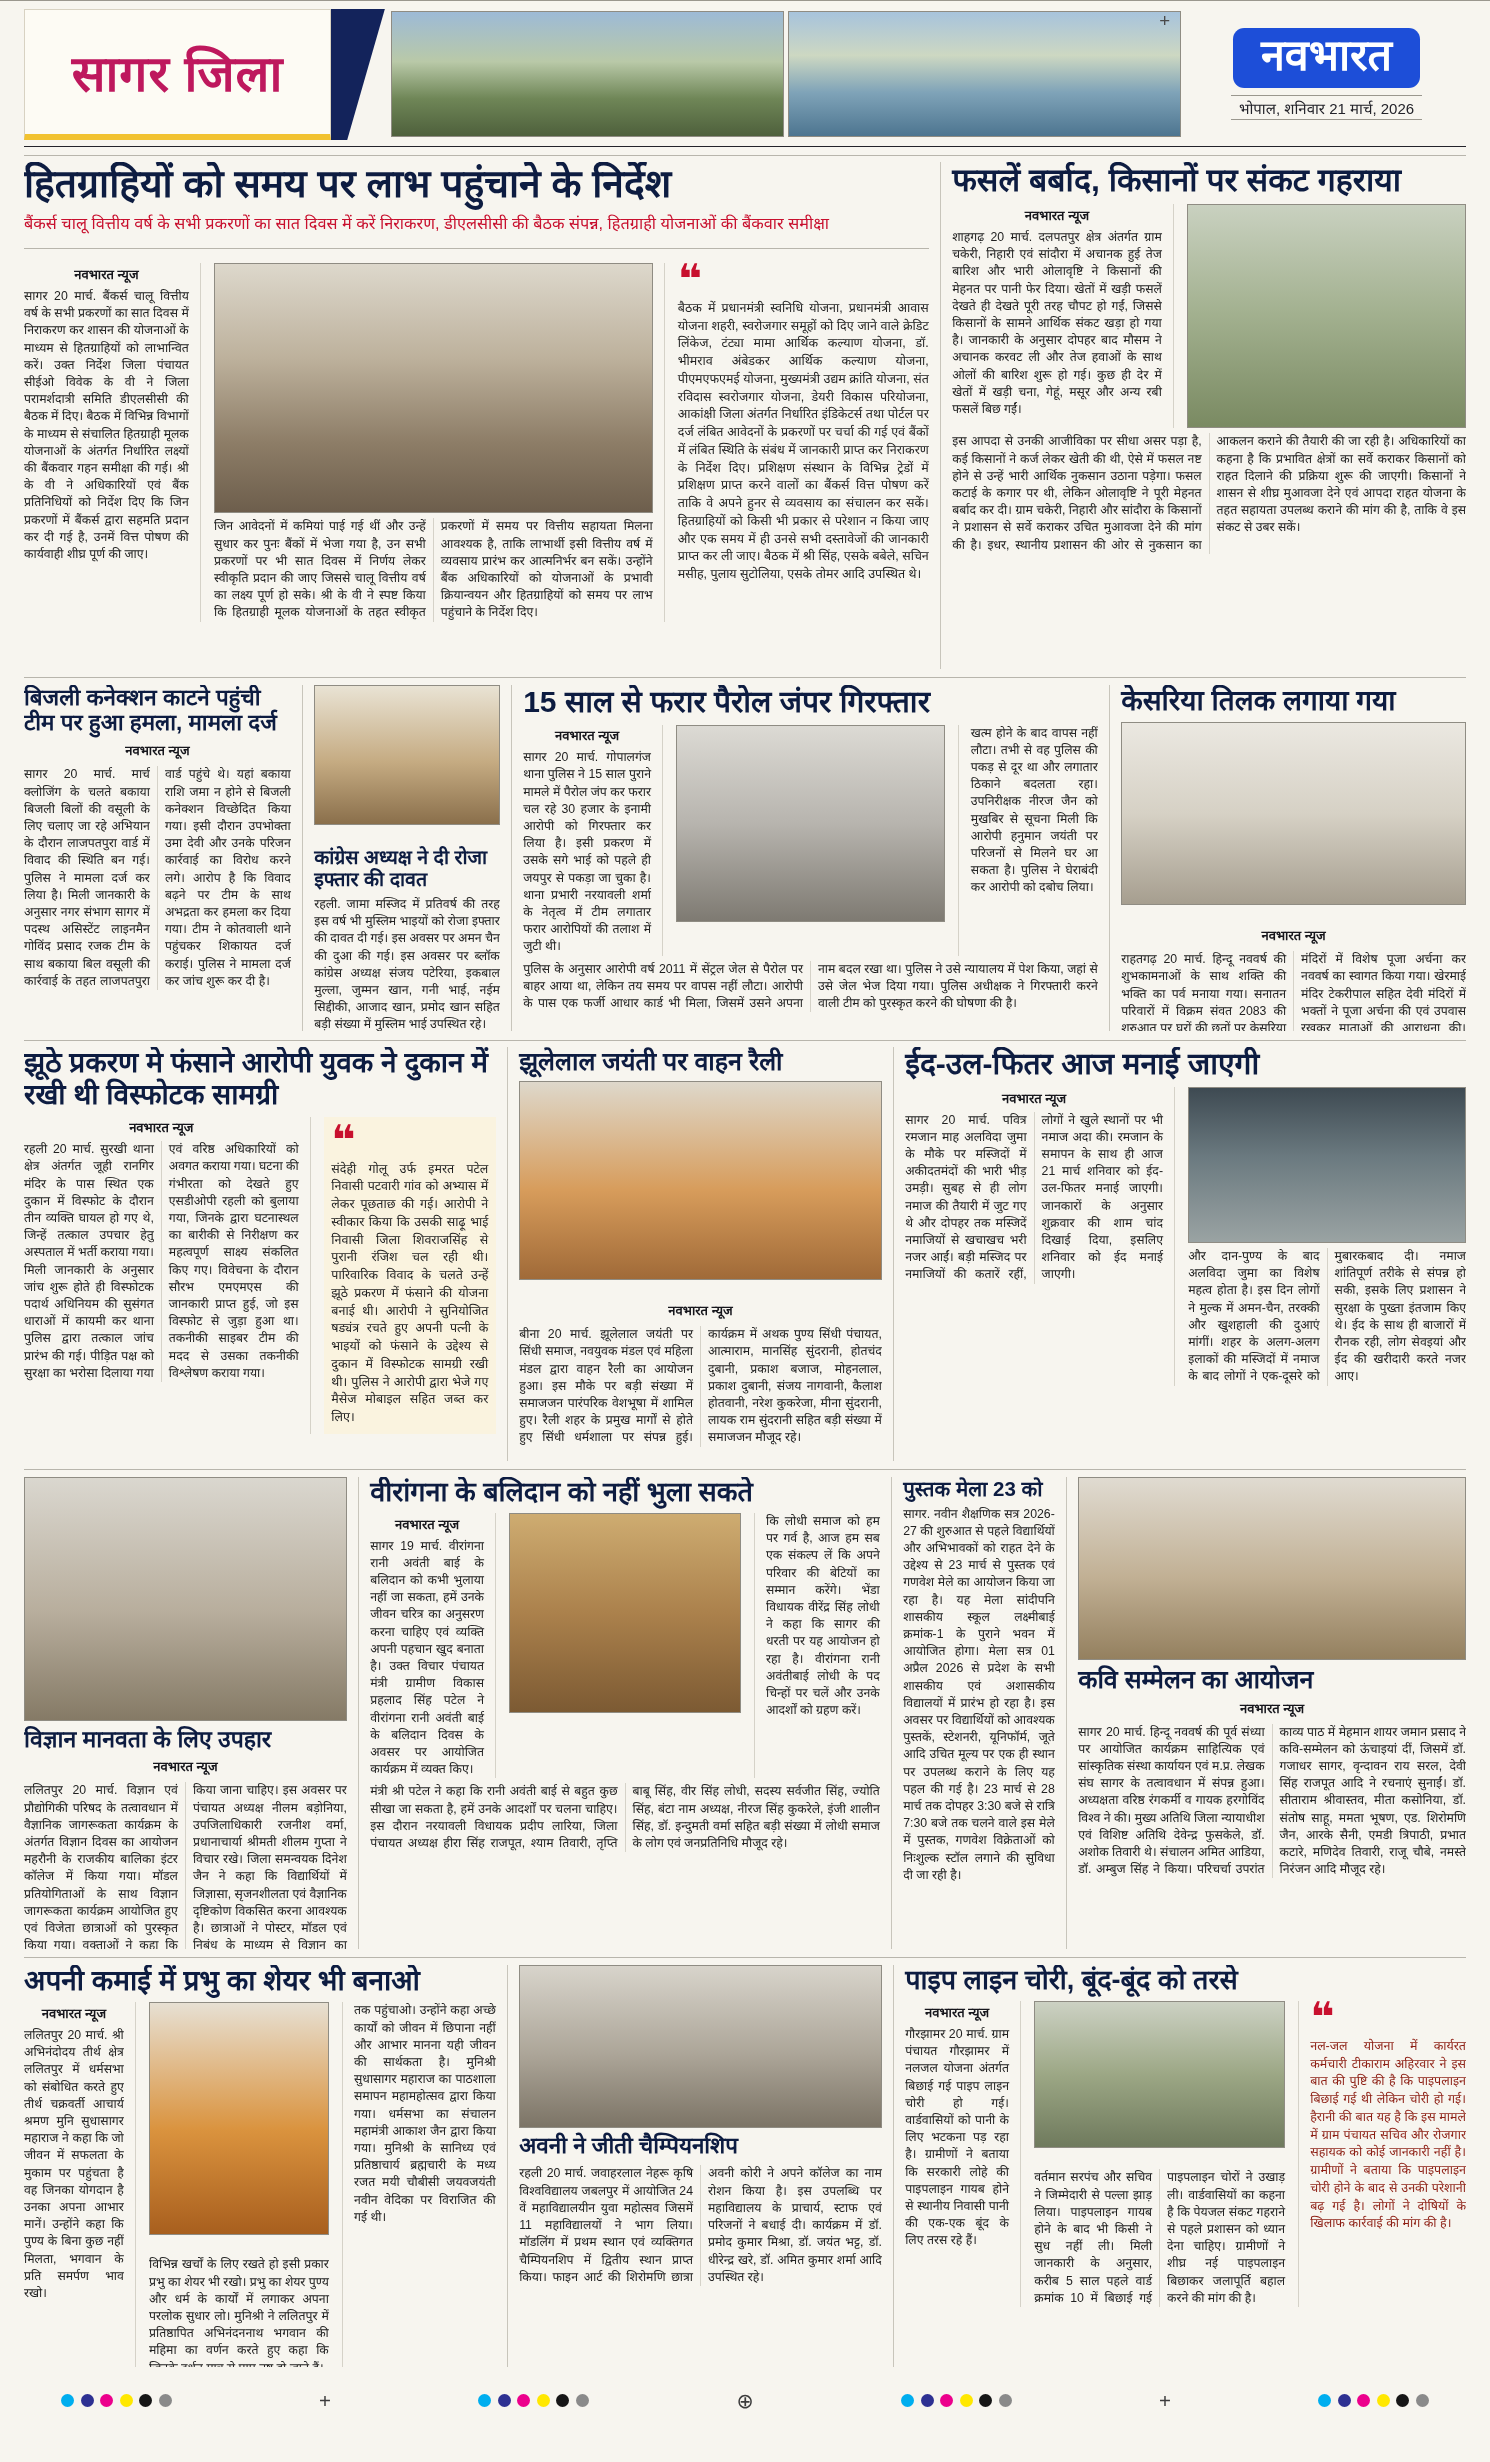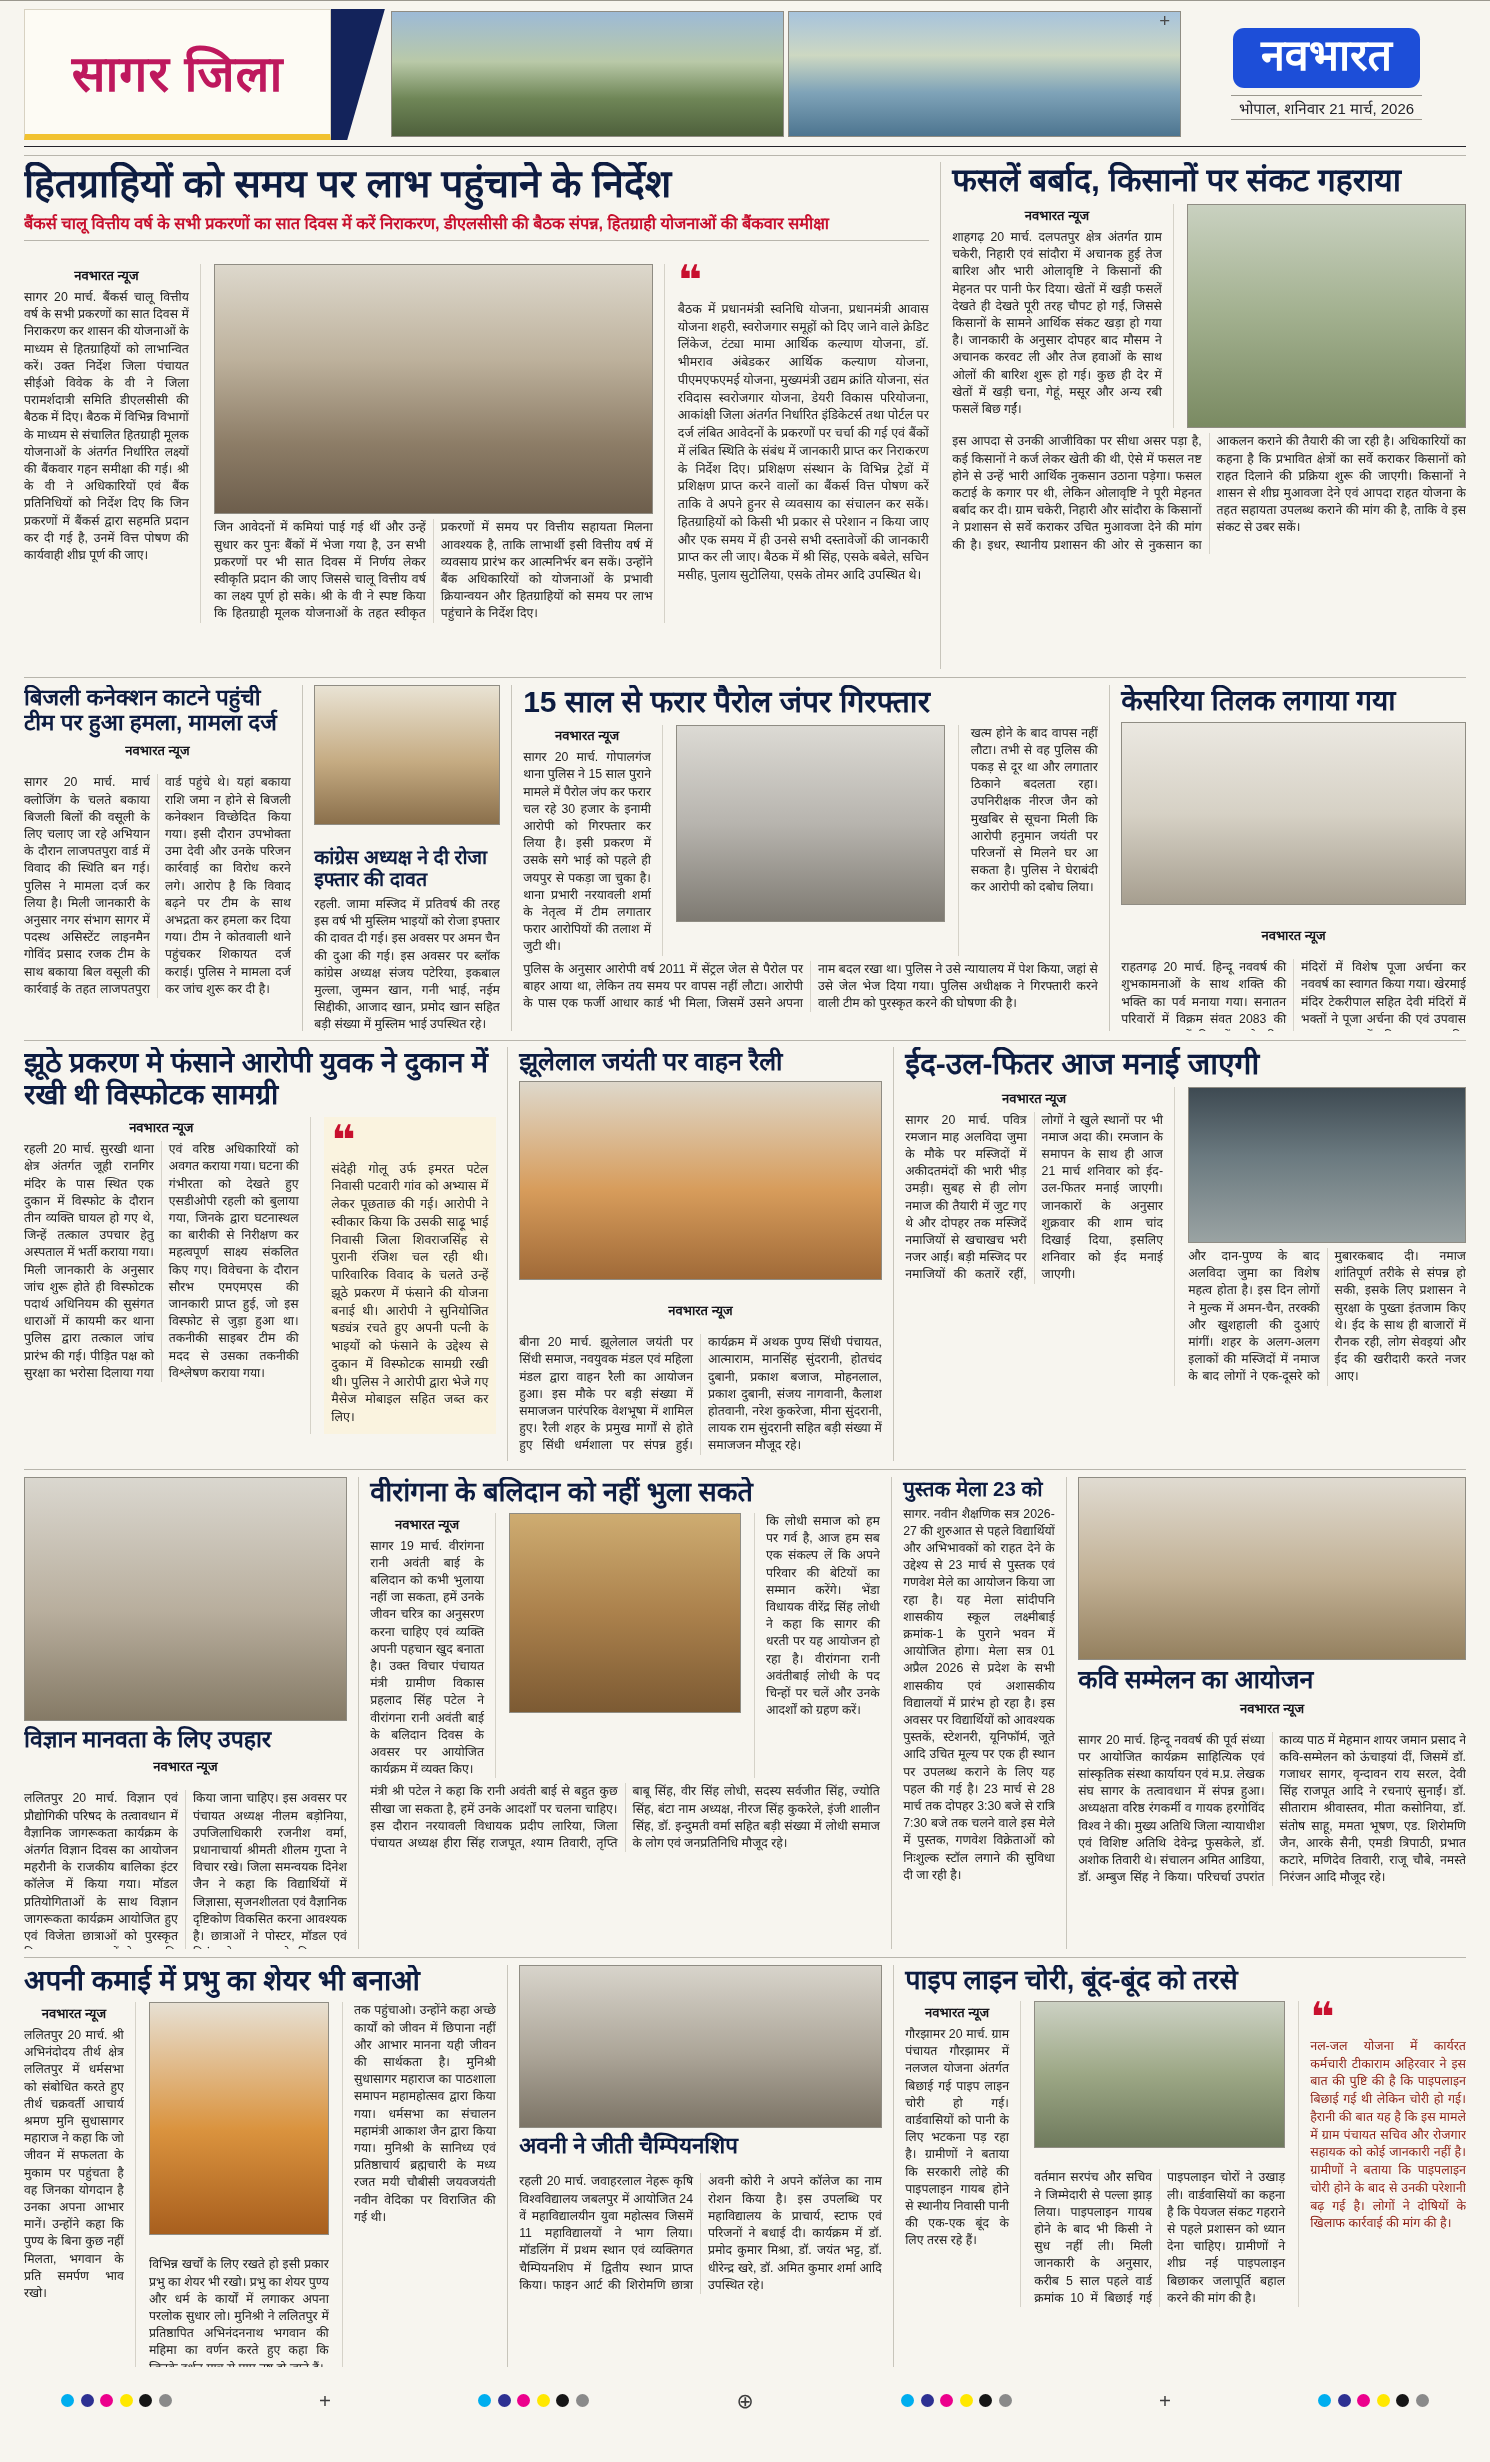--- a/index.html
+++ b/index.html
@@ -34,24 +34,24 @@
   .row3{ grid-template-columns:484px 386px 1fr; height:421px; }
   .row4{ grid-template-columns:335px 533px 175px 1fr; height:480px; }
   .row5{ grid-template-columns:484px 386px 1fr; height:410px; }
   .art{ padding:0 11.2px; border-right:0.9px solid #c8c5bb; overflow:hidden; }
   .art:first-child{ padding-left:0; }
   .art:last-child{ border-right:none; padding-right:0; }
   .hl{ color:#0d1c41; font-weight:bold; line-height:1.14; margin-bottom:5.6px; }
   .hl-42{ font-size:39px; } .hl-34{ font-size:32px; } .hl-32{ font-size:30px; }
   .hl-30{ font-size:28px; } .hl-29{ font-size:27px; } .hl-27{ font-size:25px; }
   .hl-25{ font-size:23px; } .hl-24{ font-size:22.4px; } .hl-22{ font-size:20.5px; } .hl-21{ font-size:19.6px; }
-  .subhead{ color:#c8102e; font-size:16.3px; font-weight:bold; padding-bottom:6px; border-bottom:0.9px solid #b8b5ac; margin-bottom:23px; }
+  .subhead{ color:#c8102e; font-size:16.3px; font-weight:normal; padding-bottom:14px; border-bottom:0.9px solid #b8b5ac; margin-bottom:14px; }
   .byline{ text-align:center; font-weight:bold; font-size:13px; margin:1.9px 0 4.7px; color:#16161c; }
   p.body{ font-size:12.3px; line-height:1.4; text-align:justify; color:#222; }
-  .two-col{ column-count:2; column-gap:15px; column-rule:0.9px solid #d5d2c8; margin-top:15px; }
+  .two-col{ column-count:2; column-gap:15px; column-rule:0.9px solid #d5d2c8; margin-top:7px; }
   .cgrid{ display:grid; column-gap:13px; }
   .cgrid > div{ min-width:0; }
   .vsep{ border-right:0.9px solid #d5d2c8; padding-right:11.2px; }
   .photo{ border:0.9px solid #8f8c83; width:100%; }
   .mt6{ margin-top:21px; } .mt8{ margin-top:5px; }
   
   .qmark{ display:block; color:#c8102e; font-size:41px; line-height:0.8; font-weight:bold; margin-bottom:3.7px; }
   .quote p{ font-size:12.5px; line-height:1.42; text-align:justify; font-weight:500; color:#222; }
   .quote-tint{ background:#faf3df; padding:7.5px; }
   .quote-red p{ color:#8c1d12; }

